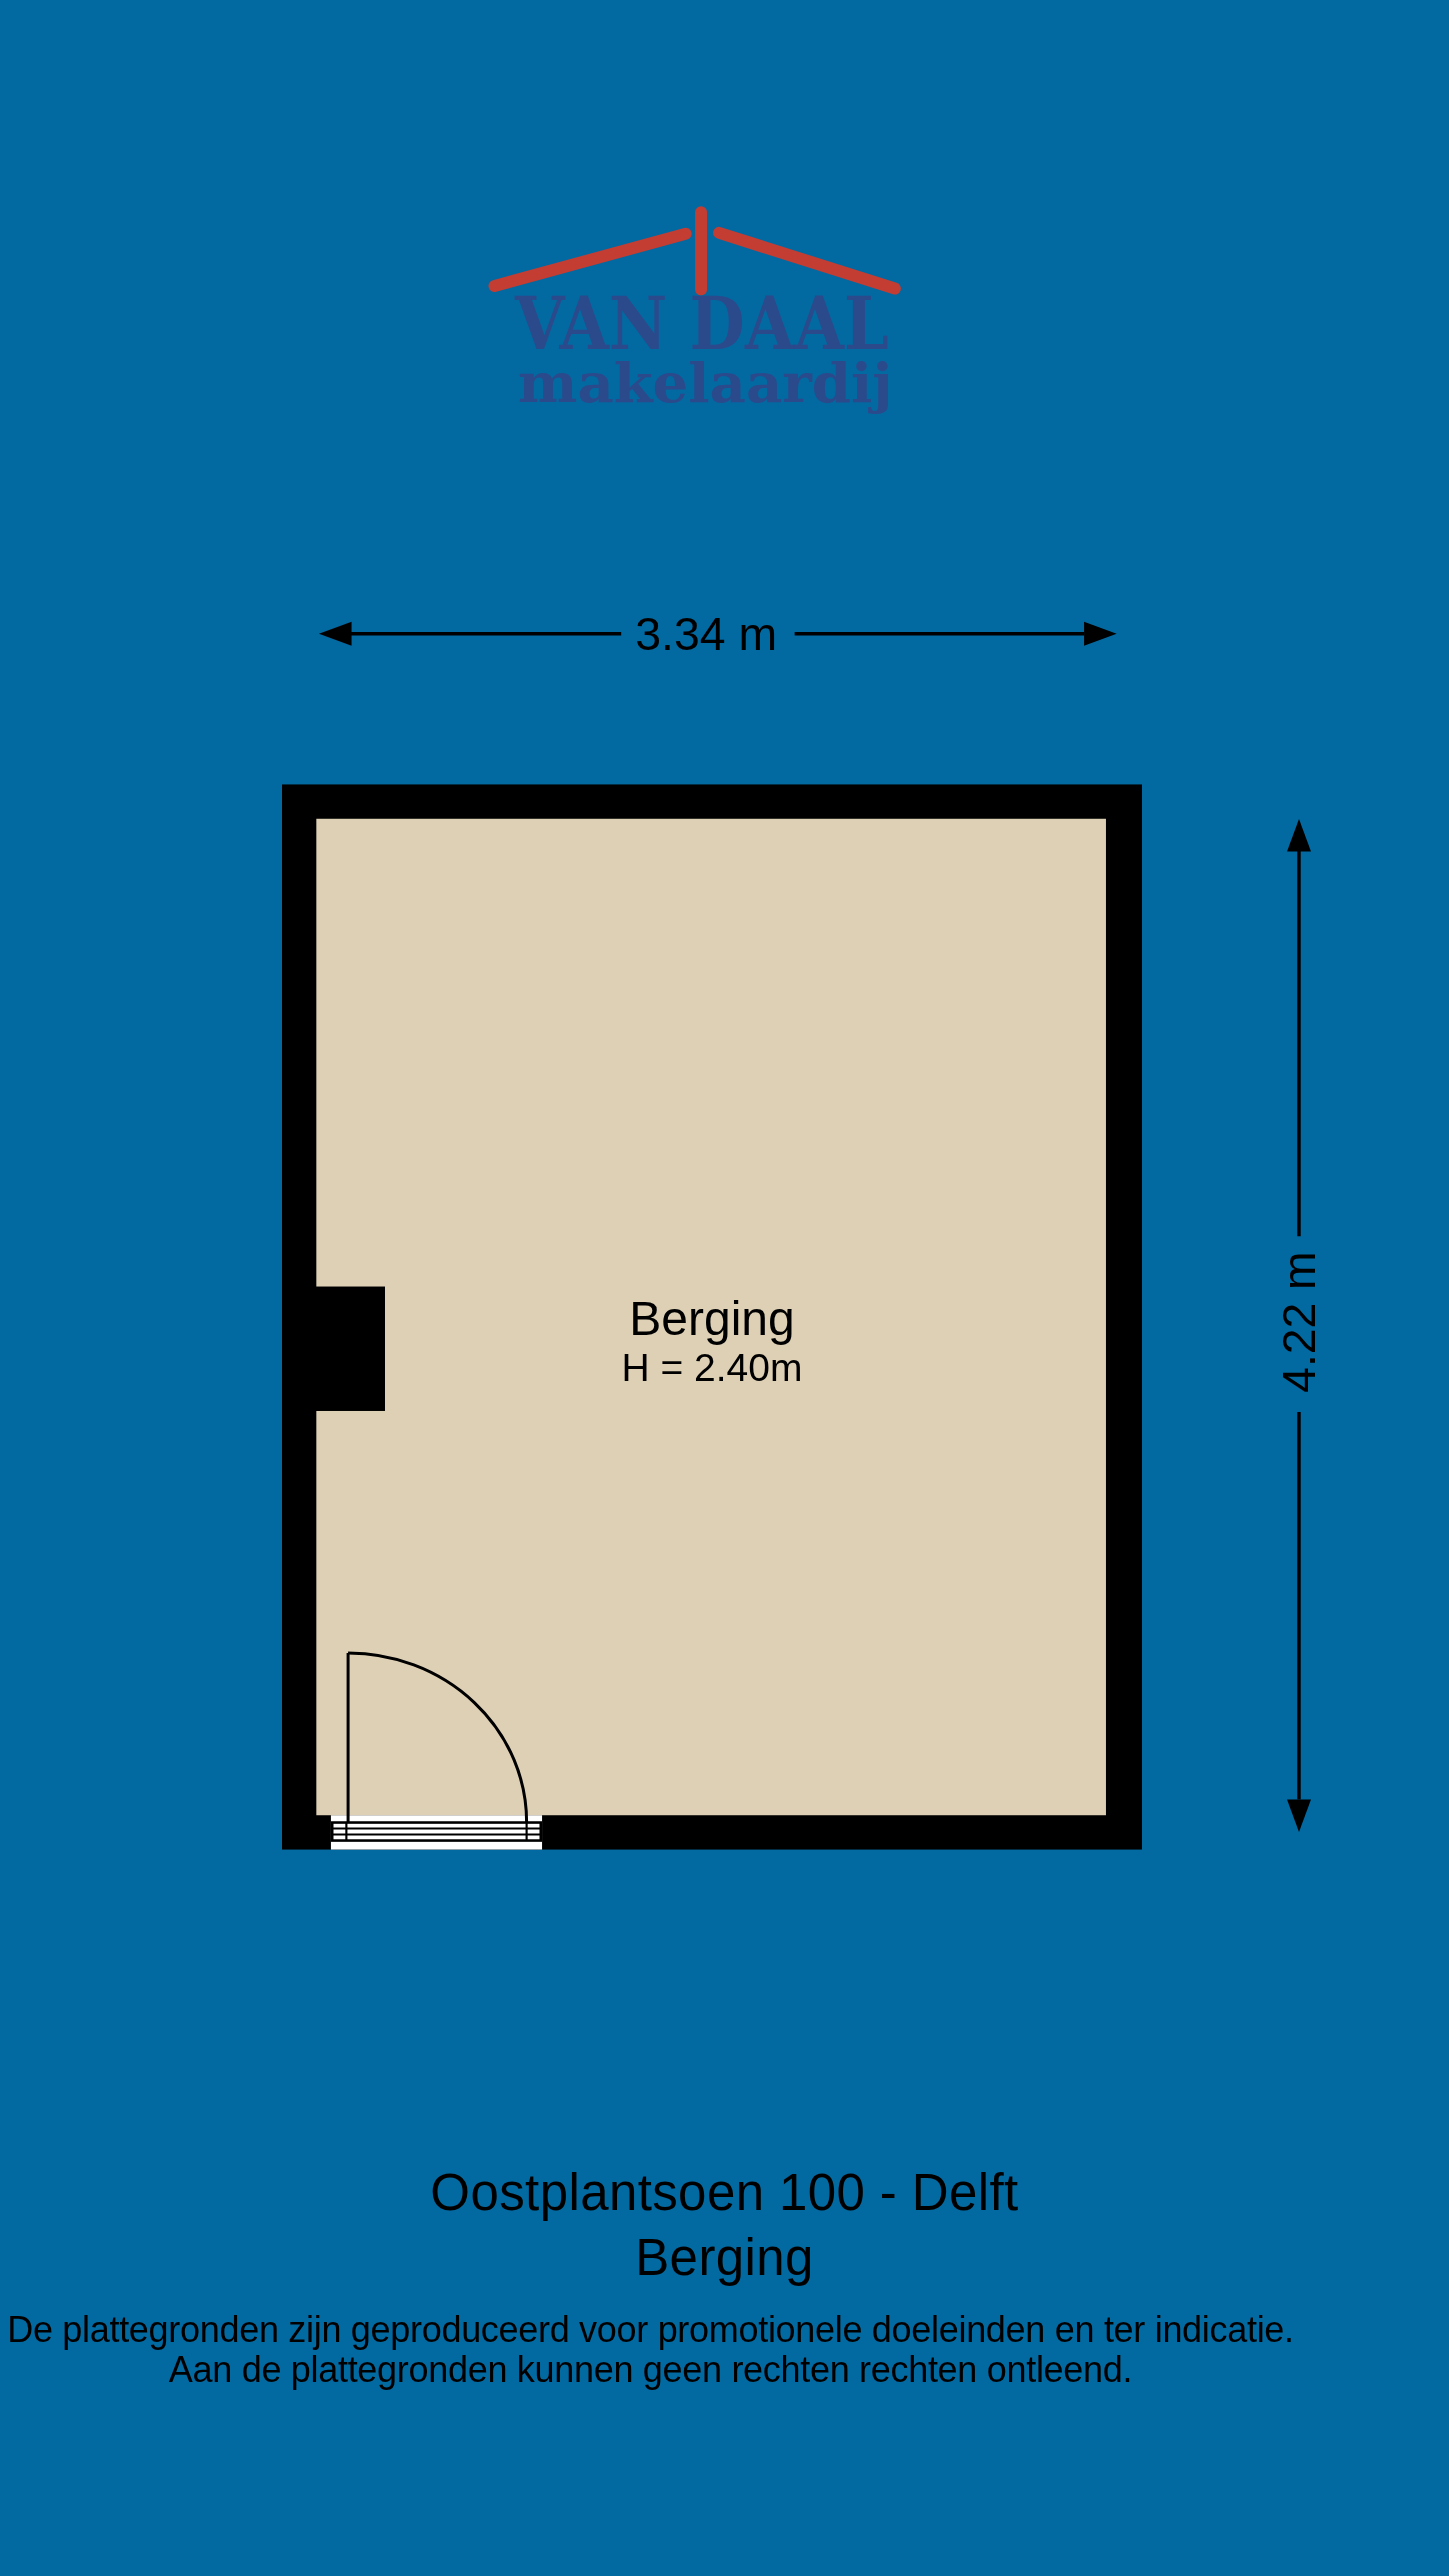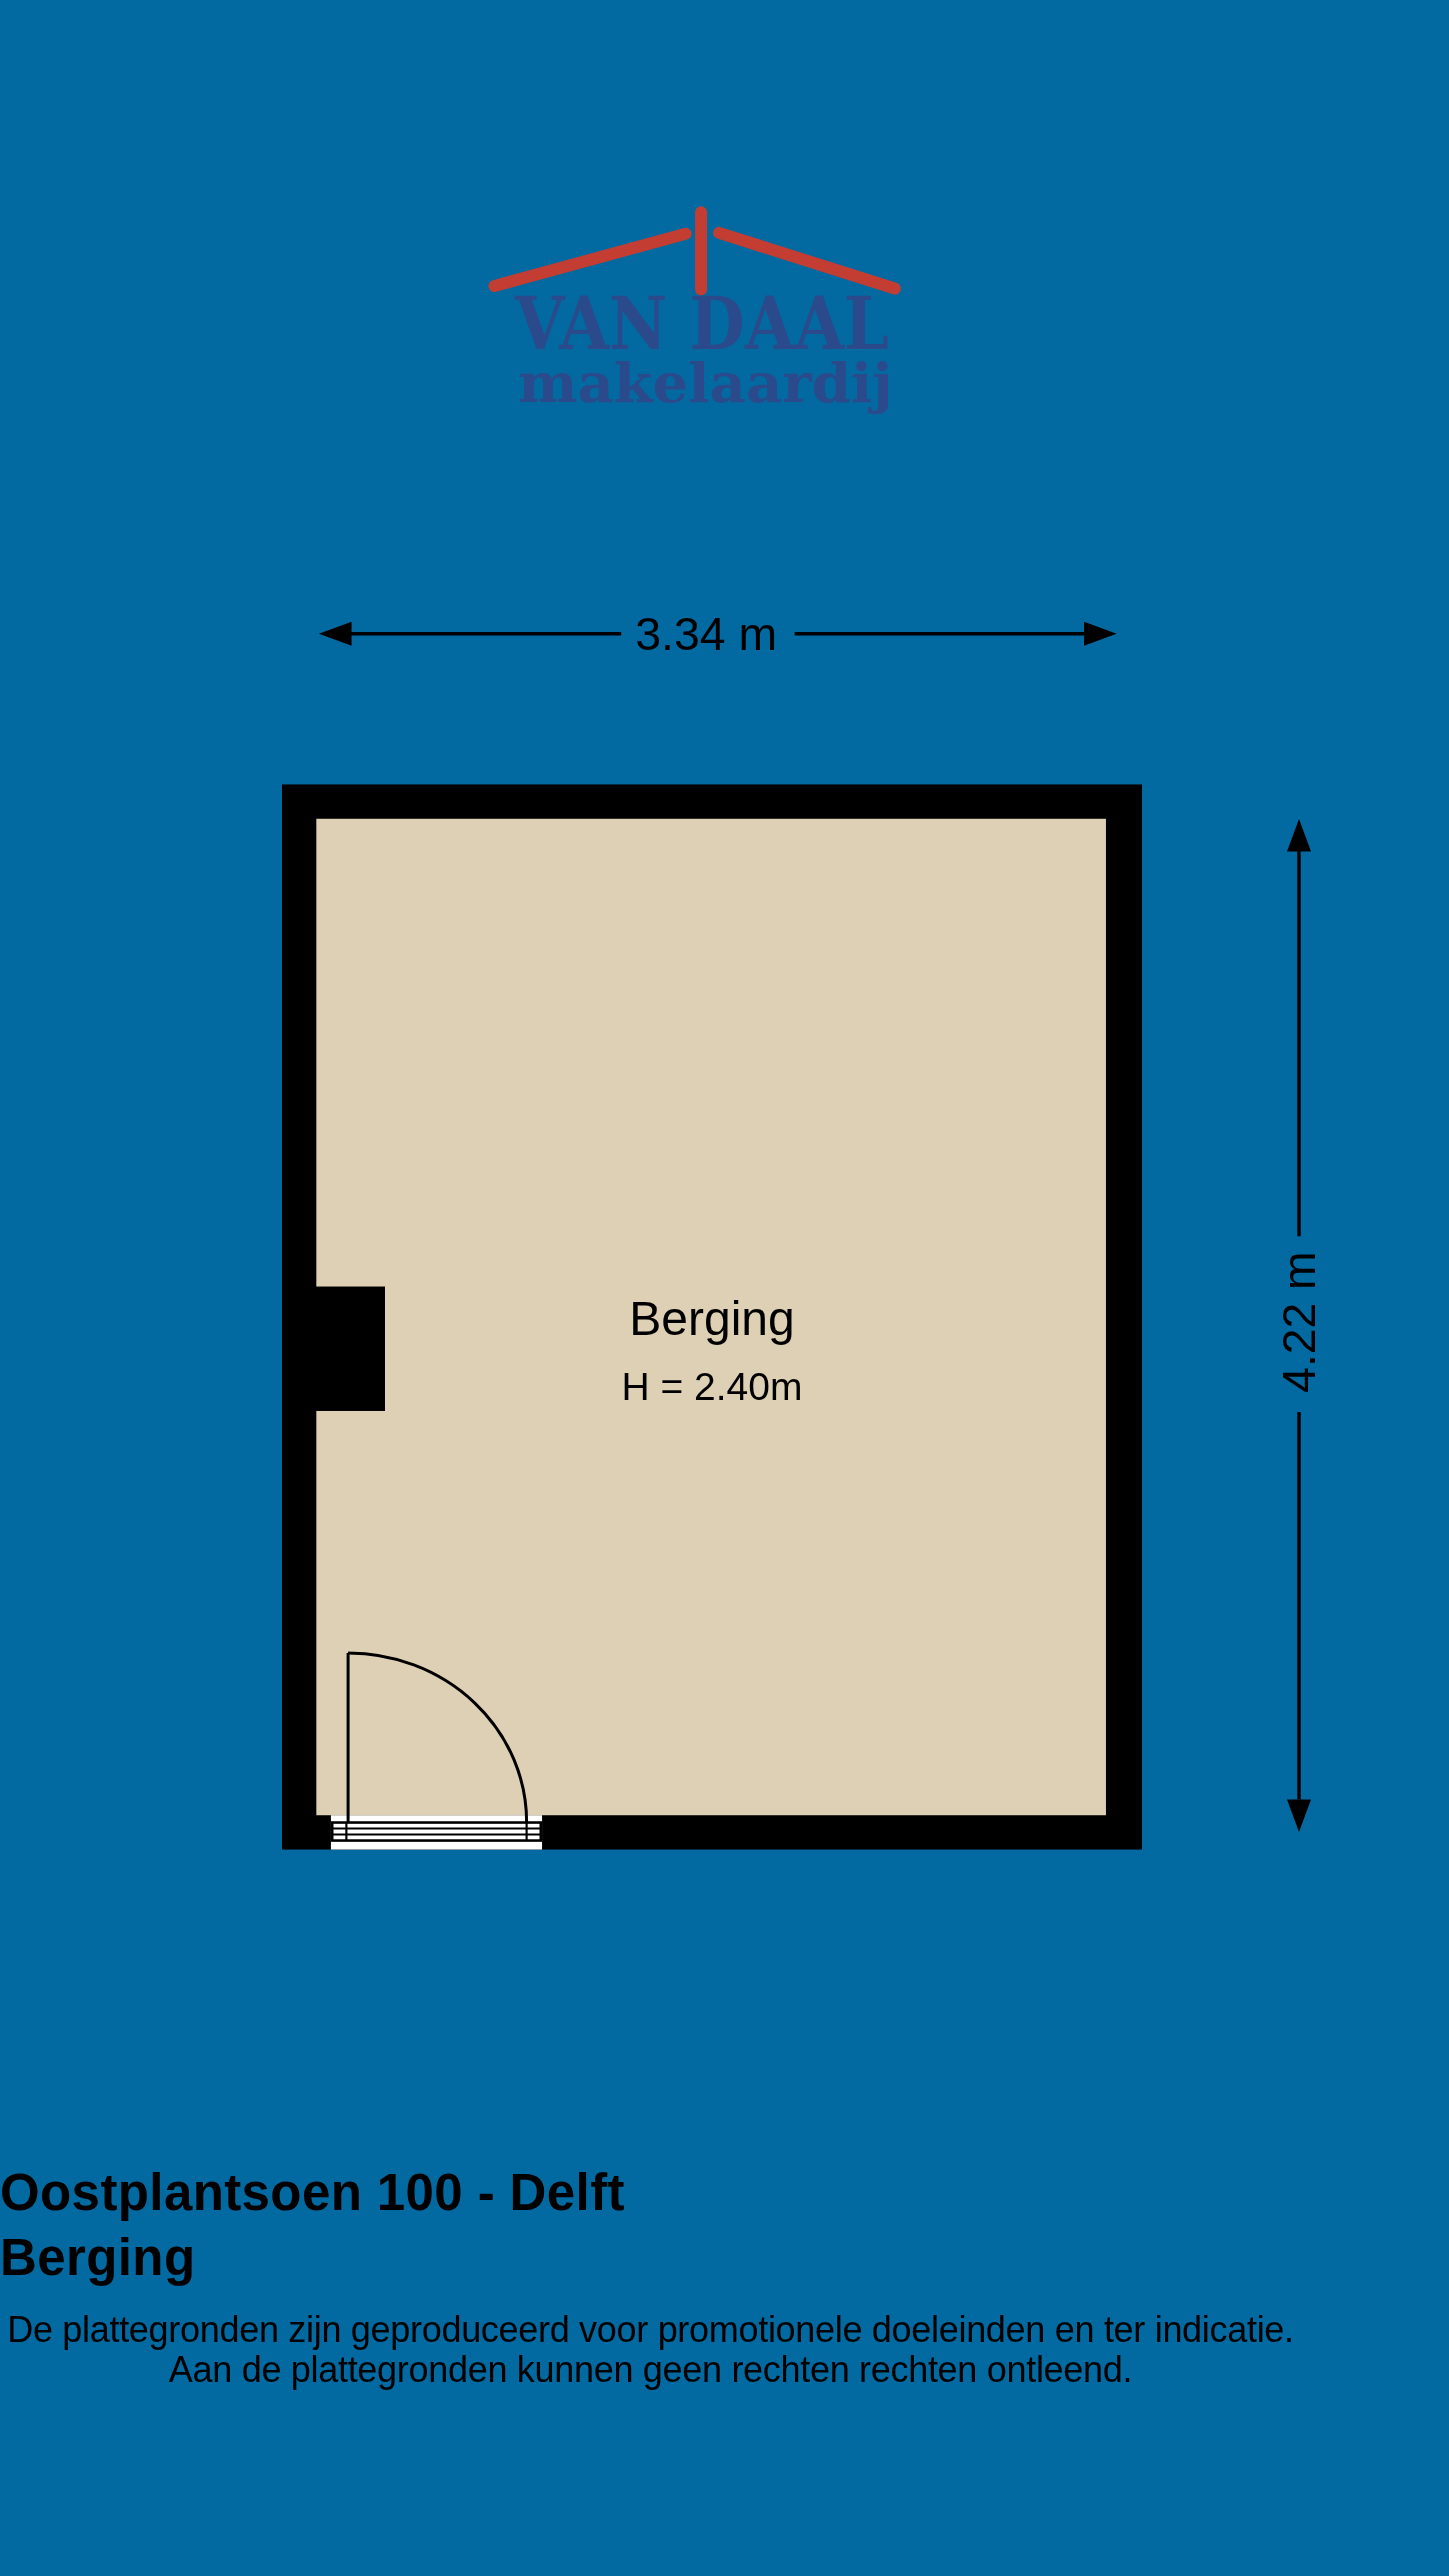--- a/index.html
+++ b/index.html
@@ -22,25 +22,25 @@
   .plan-svg{position:absolute;left:282px;top:784px;}
   .wall{fill:#000;}
   .floor{fill:#ded0b5;}
   .opening{fill:#fff;}
   .door-stroke{stroke:#000;stroke-width:3.5;fill:none;}
   .thresh-rect{fill:#fff;stroke:#000;stroke-width:3;}
   .thresh-line{stroke:#000;stroke-width:2.5;}
 
   .room-label{position:absolute;left:282px;top:1293px;width:860px;text-align:center;}
   .room-name{font-size:48px;line-height:52px;}
-  .room-height{font-size:39px;line-height:43px;margin-top:20px;}
+  .room-height{font-size:39px;line-height:43px;margin-top:1px;}
 
   
-  .footer-title{position:absolute;left:0;top:2160px;width:1449px;text-align:left;
-                font-weight:bold;font-size:51px;line-height:65px;letter-spacing:0.4px;}
+  .footer-title{position:absolute;left:0;top:2160px;width:1449px;text-align:center;
+                font-weight:normal;font-size:51px;line-height:65px;letter-spacing:0.4px;}
   .disclaimer{position:absolute;left:0;top:2310px;width:1301px;text-align:center;
               font-size:36px;line-height:40px;letter-spacing:-0.3px;}
 </style>
 </head>
 <body>
 
 <div class="page">
 
   <svg class="logo-svg" width="481" height="240" viewBox="0 0 560 280">
     <g>

